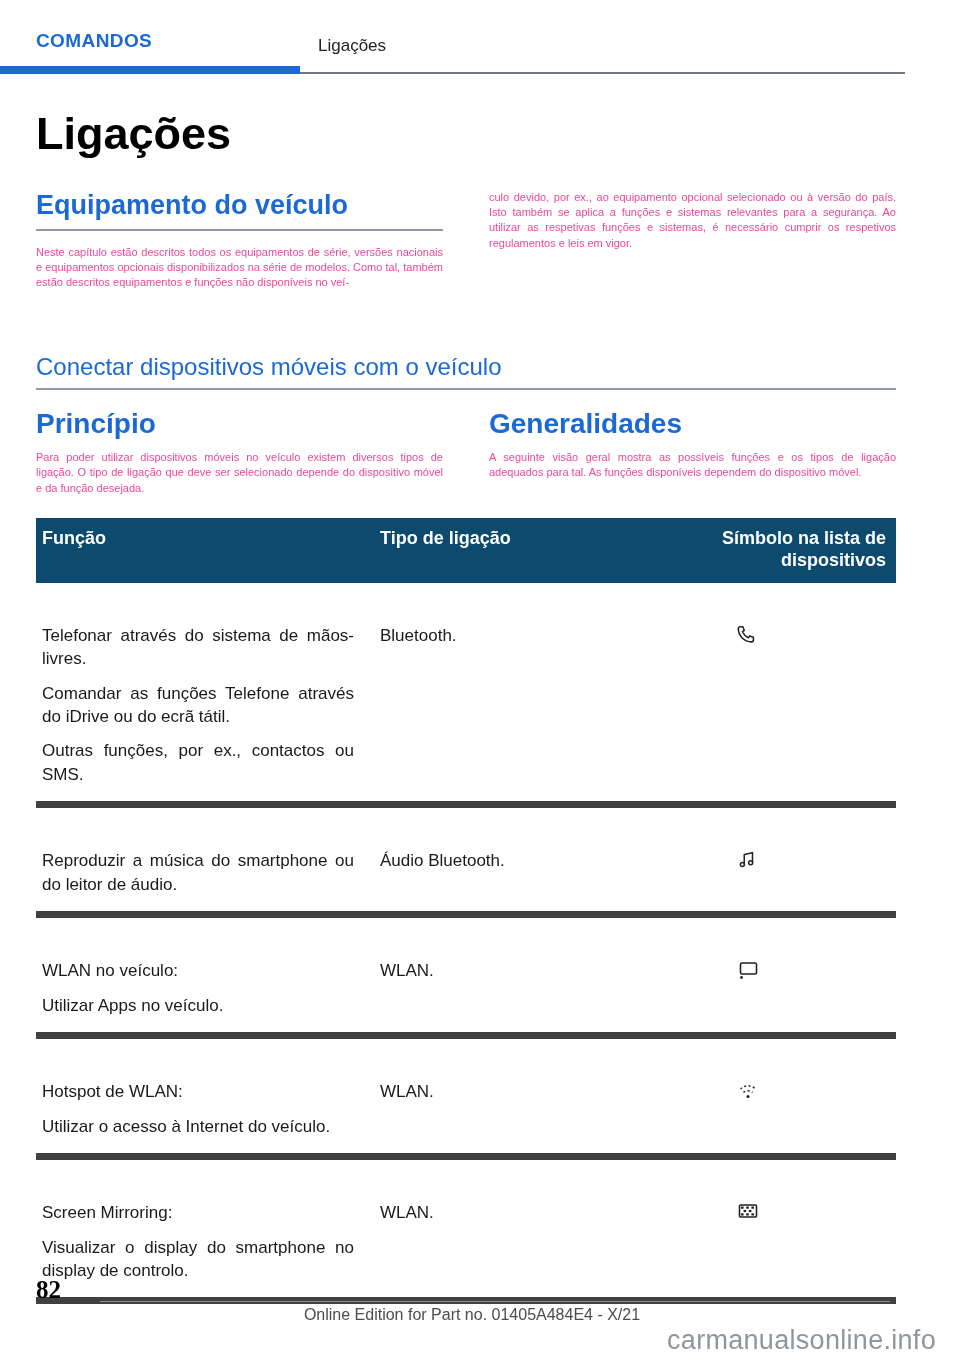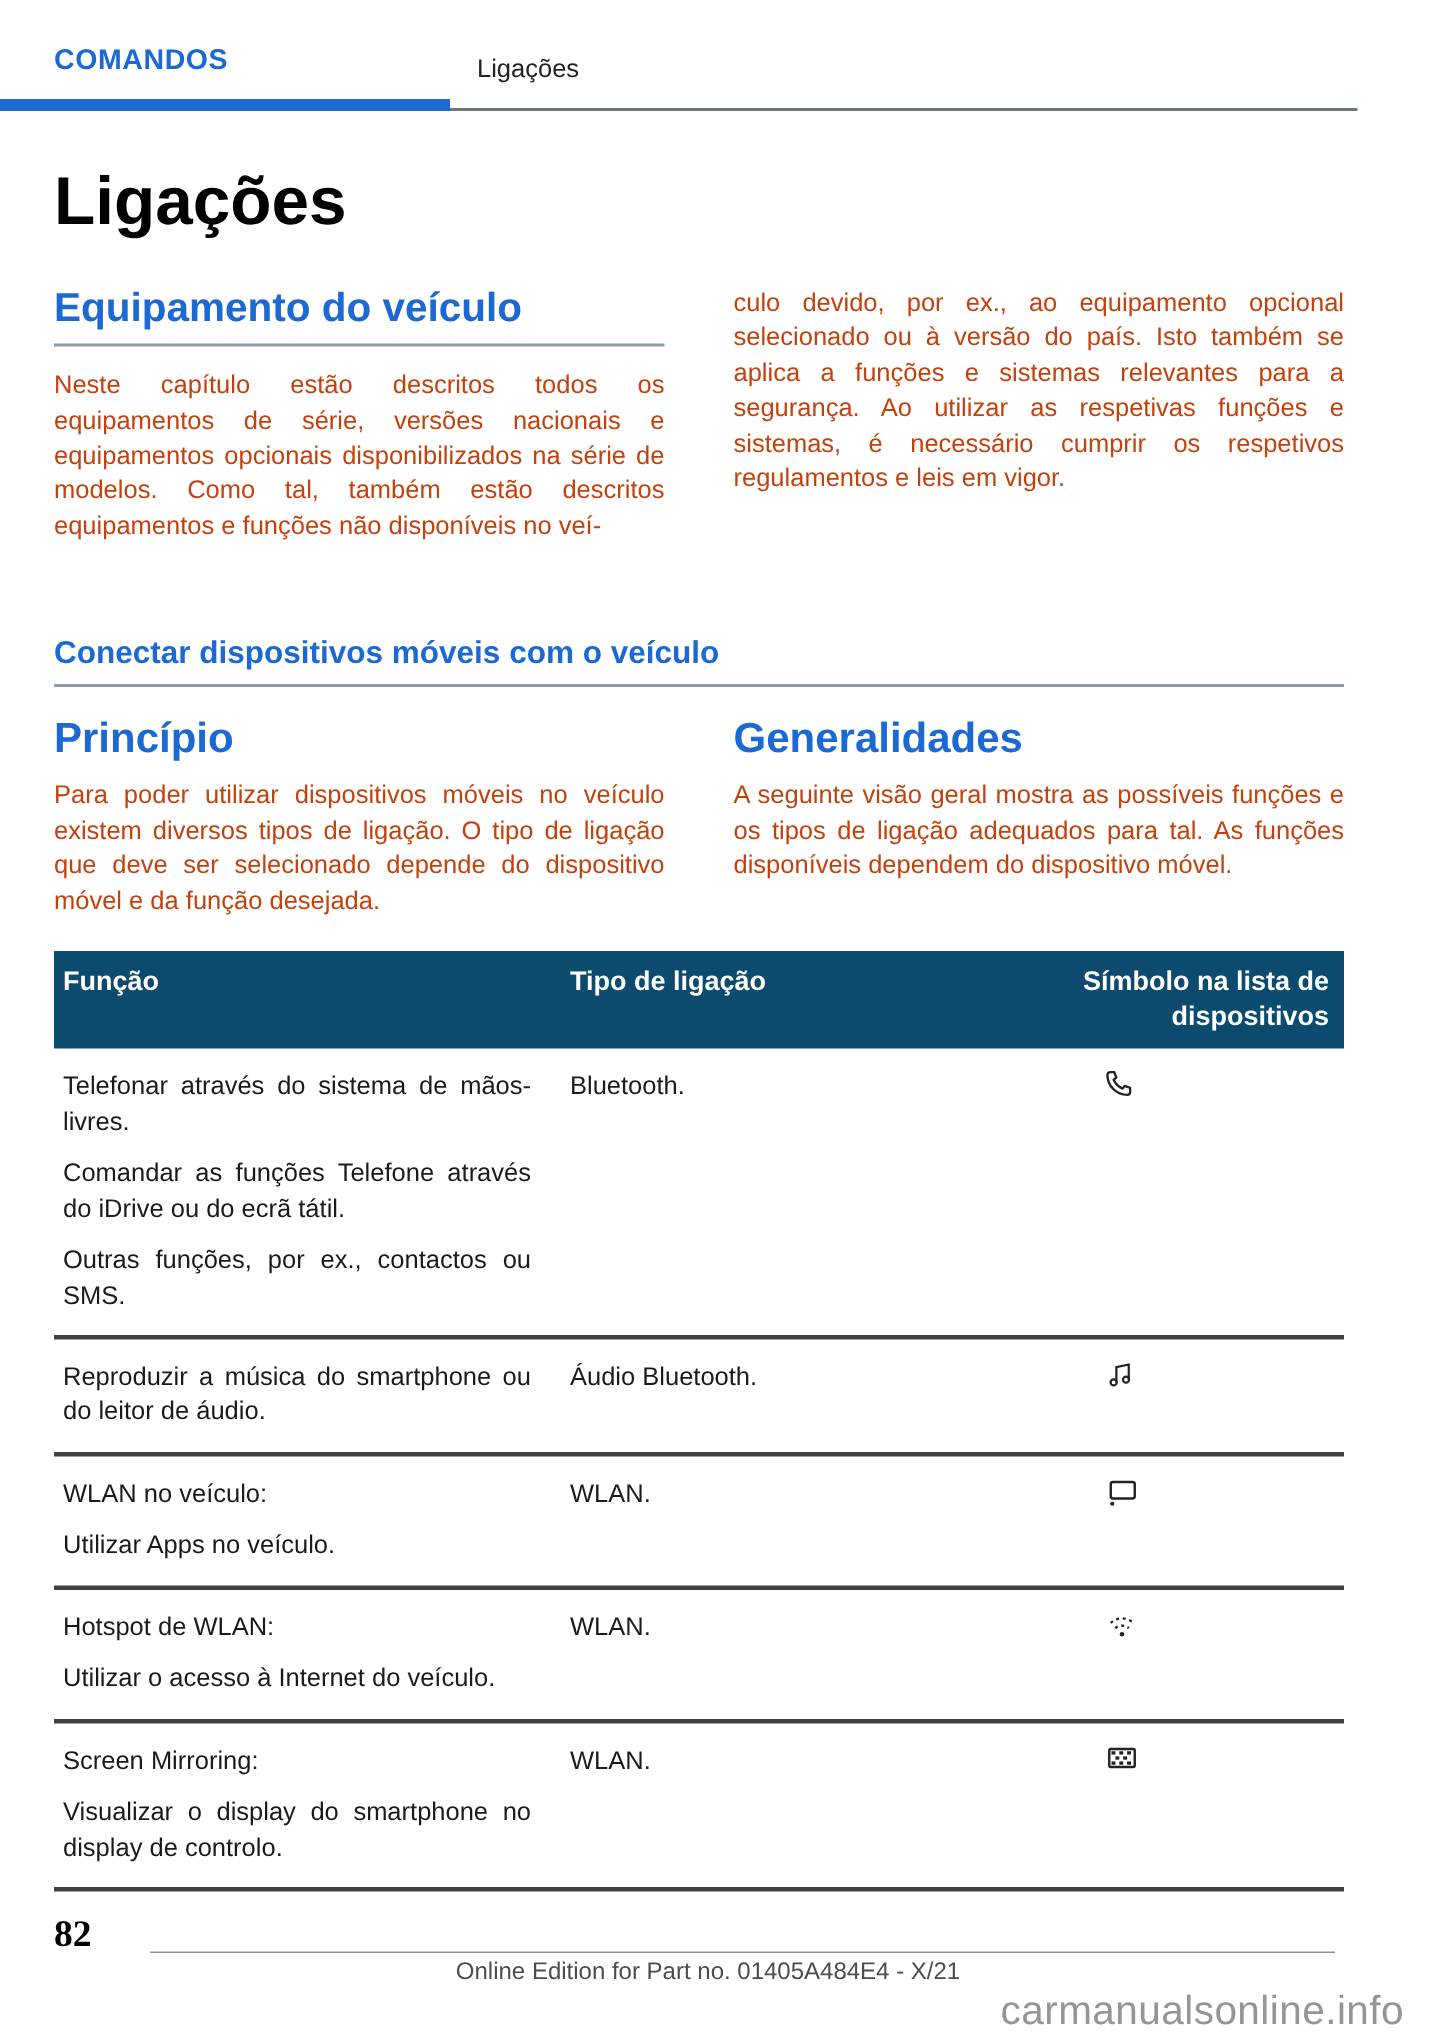--- a/index.html
+++ b/index.html
@@ -23,47 +23,48 @@
     padding:0 0 16px 18px; border-bottom:2px solid #6f7680;
   }
   .header-right span { font-size:17px; color:#222; }
 
   
   .content { padding:0 64px 0 36px; }
 
   h1.page-title { font-size:45px; font-weight:bold; color:#000; margin:34px 0 30px; }
 
   .h-blue  { color:#1c69d4; font-weight:bold; font-size:27px; line-height:1.15; }
-  .h-blue-lg { color:#1c69d4; font-weight:bold; font-size:21px; line-height:1.15; }
+  .h-blue-lg { color:#1c69d4; font-weight:normal; font-size:24px; line-height:1.15; }
   .h-blue-sm { color:#1c69d4; font-weight:bold; font-size:28px; margin-bottom:10px; }
 
   .rule-under { border-bottom:2px solid #8e9aad; padding-bottom:8px; margin-bottom:14px; }
 
   .cols { display:grid; grid-template-columns:1fr 1fr; column-gap:46px; }
 
-  p.body { font-size:17px; line-height:1.38; text-align:justify; color:#c2410c; }
+  p.body { font-size:11px; line-height:1.38; text-align:justify; color:#ec4899; }
 
   .section-connect { margin-top:62px; }
   .section-connect .rule-under { margin-bottom:18px; }
   .subcols { margin-top:4px; }
 
   
   .tbl { margin-top:22px; width:100%; }
   .tbl-head {
     display:grid; grid-template-columns:40% 37% 23%;
     background:#0c4a6e; color:#fff;
     padding:9px 0 11px;
   }
   .tbl-head .th { font-size:18px; font-weight:bold; line-height:1.25; }
   .th.c1 { padding-left:6px; }
   .th.c3 { text-align:right; padding-right:10px; }
   .tbl-row {
     display:grid; grid-template-columns:40% 37% 23%;
-    border-bottom:3px solid #404040;
+    border-bottom:7px solid #404040;
     padding:13px 0 15px;
+    margin-top:28px;
   }
   .td { font-size:17px; line-height:1.38; color:#1a1a1a; }
   .td.c1 { padding:0 26px 0 6px; text-align:justify; }
   .td.c1 p { margin-bottom:11px; }
   .td.c1 p:last-child { margin-bottom:0; }
   .td.c3 { padding-left:38px; }
   .icon { display:inline-block; }
   .icon svg { display:block; }
 
   

